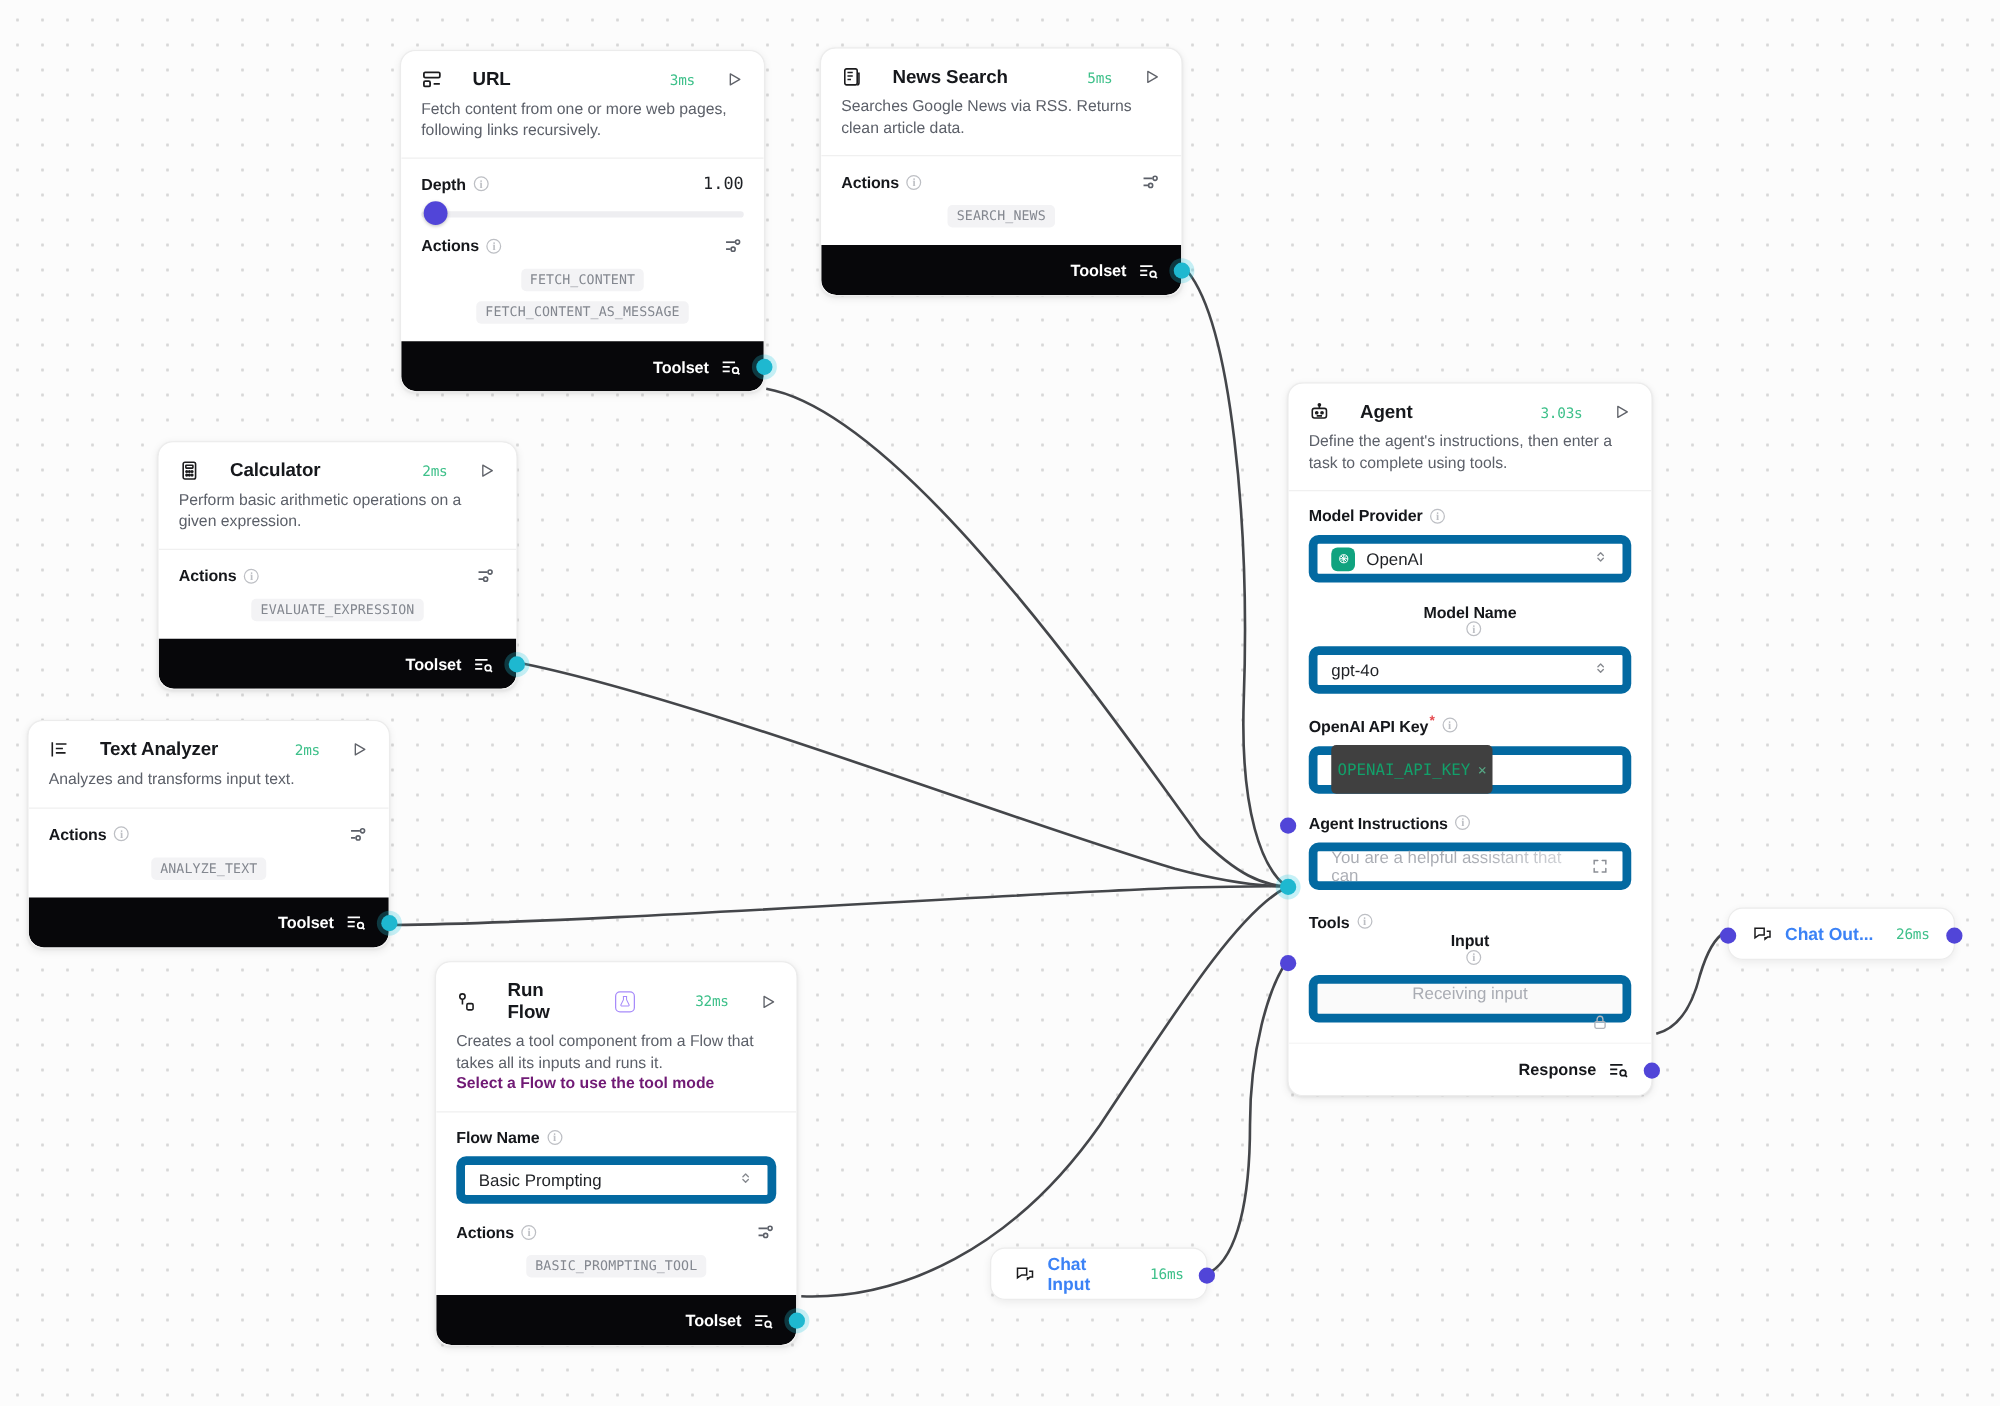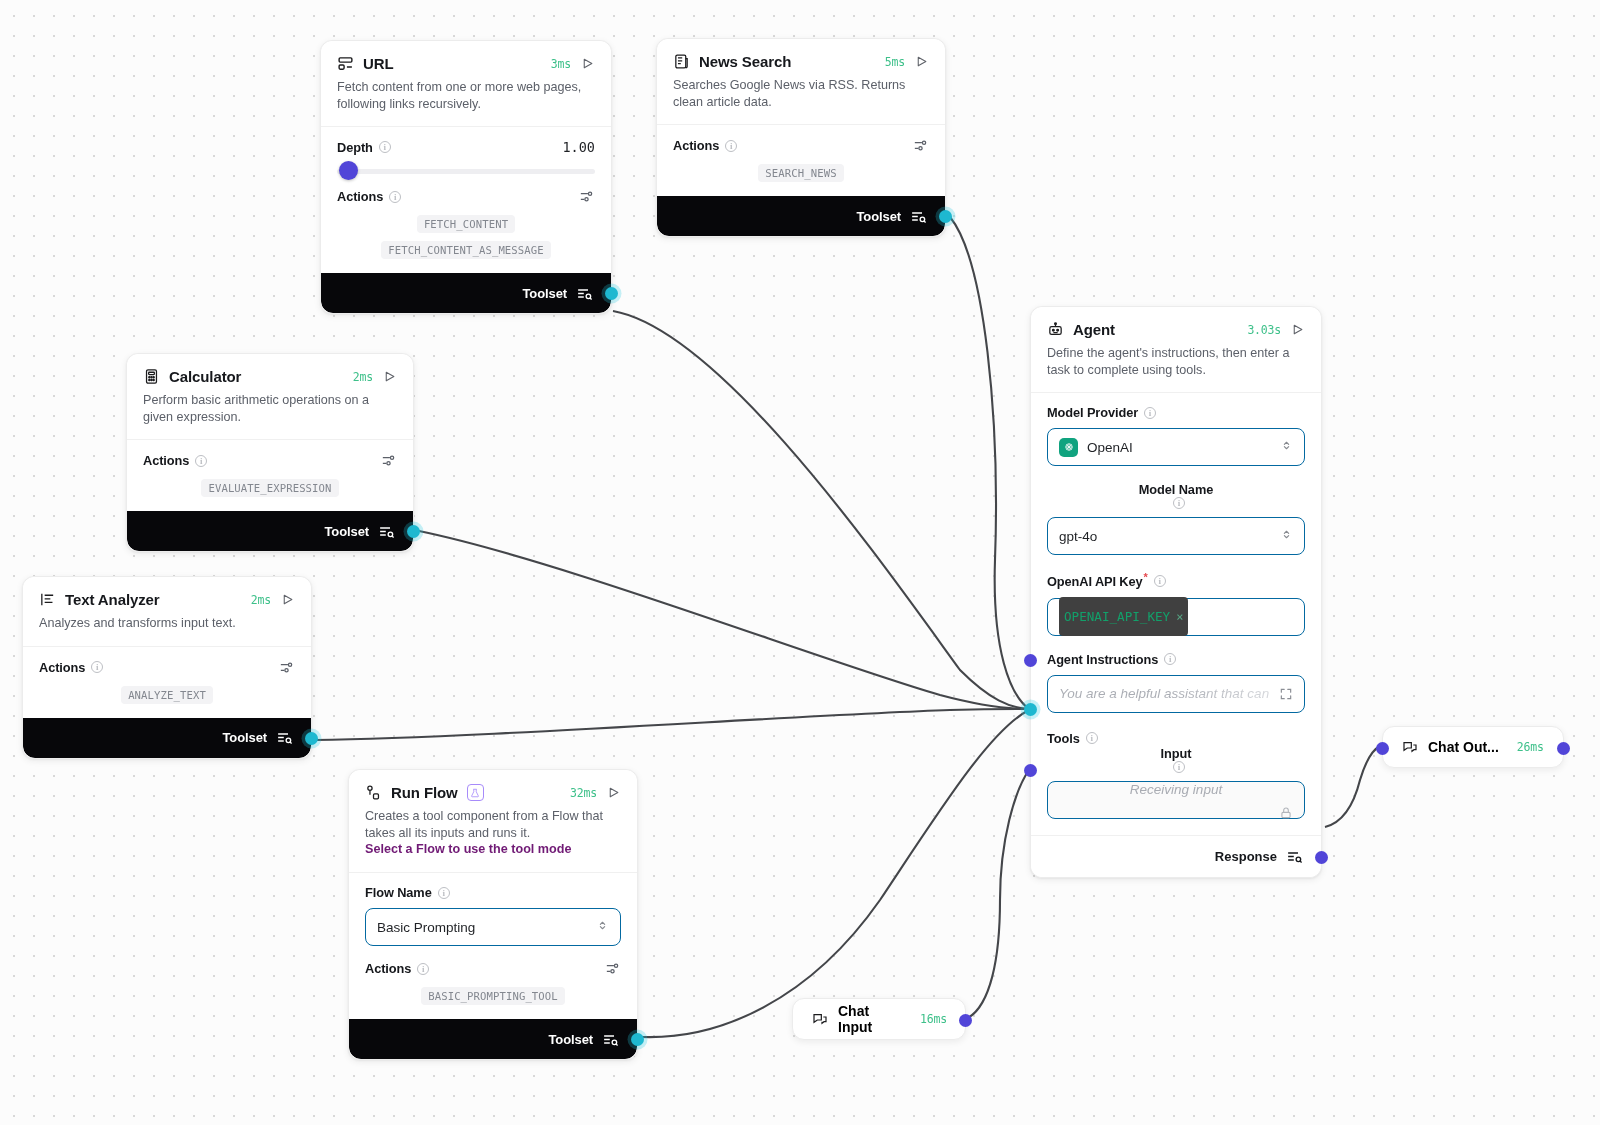--- a/index.html
+++ b/index.html
@@ -25,21 +25,21 @@
   .node {
     position: absolute;
     background: #ffffff;
     border: 1px solid #ececec;
     border-radius: 12px;
     box-shadow: 0 2px 7px rgba(0,0,0,.07), 0 1px 2px rgba(0,0,0,.05);
     overflow: visible;
   }
   .node-inner { border-radius: 12px; overflow: hidden; background:#fff; }
   .nhead {
-    display: flex; align-items: center; gap: 9px;
+    display: flex; align-items: center; gap: 24px;
     padding: 14px 16px 0 16px;
   }
   .nicon { width: 17px; height: 17px; flex: none; color: #1c1c1e; display:flex; align-items:center; justify-content:center;}
   .nicon svg { display:block; }
   .ntitle { font-size: 15px; font-weight: 700; color: #16181c; letter-spacing: -.1px; }
   .nspacer { flex: 1; }
   .ntime {
     font-family: "DejaVu Sans Mono", monospace;
     font-size: 11.5px; color: #3ec08a; letter-spacing: -.2px;
   }
@@ -94,48 +94,48 @@
   .rfoot .ticon { width: 17px; height: 17px; color:#15171b; }
 
   
   .handle { position: absolute; border-radius: 50%; }
   .handle.cyan { width: 13px; height: 13px; background: #1eb8d0; box-shadow: 0 0 0 3.5px rgba(34,200,224,.26); }
   .handle.purple { width: 13px; height: 13px; background: #5145d8; }
 
   
   .select, .inputbox {
     margin-top: 8px;
-    height: 38px; border: 1px solid #0369a1; border-radius: 8px;
+    height: 38px; border: 7px solid #0369a1; border-radius: 8px;
     display: flex; align-items: center; gap: 9px;
     padding: 0 11px; background: #fff;
     font-size: 13.5px; color: #1f2125;
   }
   .inputbox.muted { background: #fafafa; flex-direction: column; }
   .chev { margin-left: auto; width: 13px; color: #86898f; }
-  .ph { color: #a9acb3; font-size: 13.5px; font-style: italic; }
+  .ph { color: #a9acb3; font-size: 13.5px; }
   .ph.fade { background: linear-gradient(90deg,#a9acb3 55%, #d6d8dc 100%); -webkit-background-clip: text; background-clip:text; color: transparent; }
   .oai-badge { width: 19px; height: 19px; border-radius: 5px; background: #10a37f; display:flex;align-items:center;justify-content:center; flex:none;}
   .tokenchip {
     font-family: "DejaVu Sans Mono", monospace; font-size: 12.6px;
     color: #12a06a; background: #404040; border-radius: 4px;
     padding: 12px 5px; display:inline-flex; align-items:center; gap:6px;
   }
   .tokenchip .x { color: #56a684; font-size: 12px; }
   .expand { margin-left:auto; width: 14px; height: 14px; color: #8b8e95; }
   .lock { margin-left:auto; width: 14px; height: 15px; color: #b2b5bb; }
 
   
   .pill {
     position: absolute;
     background: #fff; border: 1px solid #ececec; border-radius: 12px;
     box-shadow: 0 2px 7px rgba(0,0,0,.07);
     display: flex; align-items: center; gap: 10px;
     height: 42px; padding: 0 18px;
   }
-  .pill .ptitle { font-size: 14px; font-weight: 700; color: #000000; }
+  .pill .ptitle { font-size: 14px; font-weight: 700; color: #3b82f6; }
   .pill .ntime { margin-left: 8px; }
   .flask {
     width: 17px; height: 17px; border: 1.3px solid #a78bfa; border-radius: 4px;
     display:flex; align-items:center; justify-content:center; color:#a78bfa;
   }
 </style>
 </head>
 <body>
 
 <div id="canvas">

